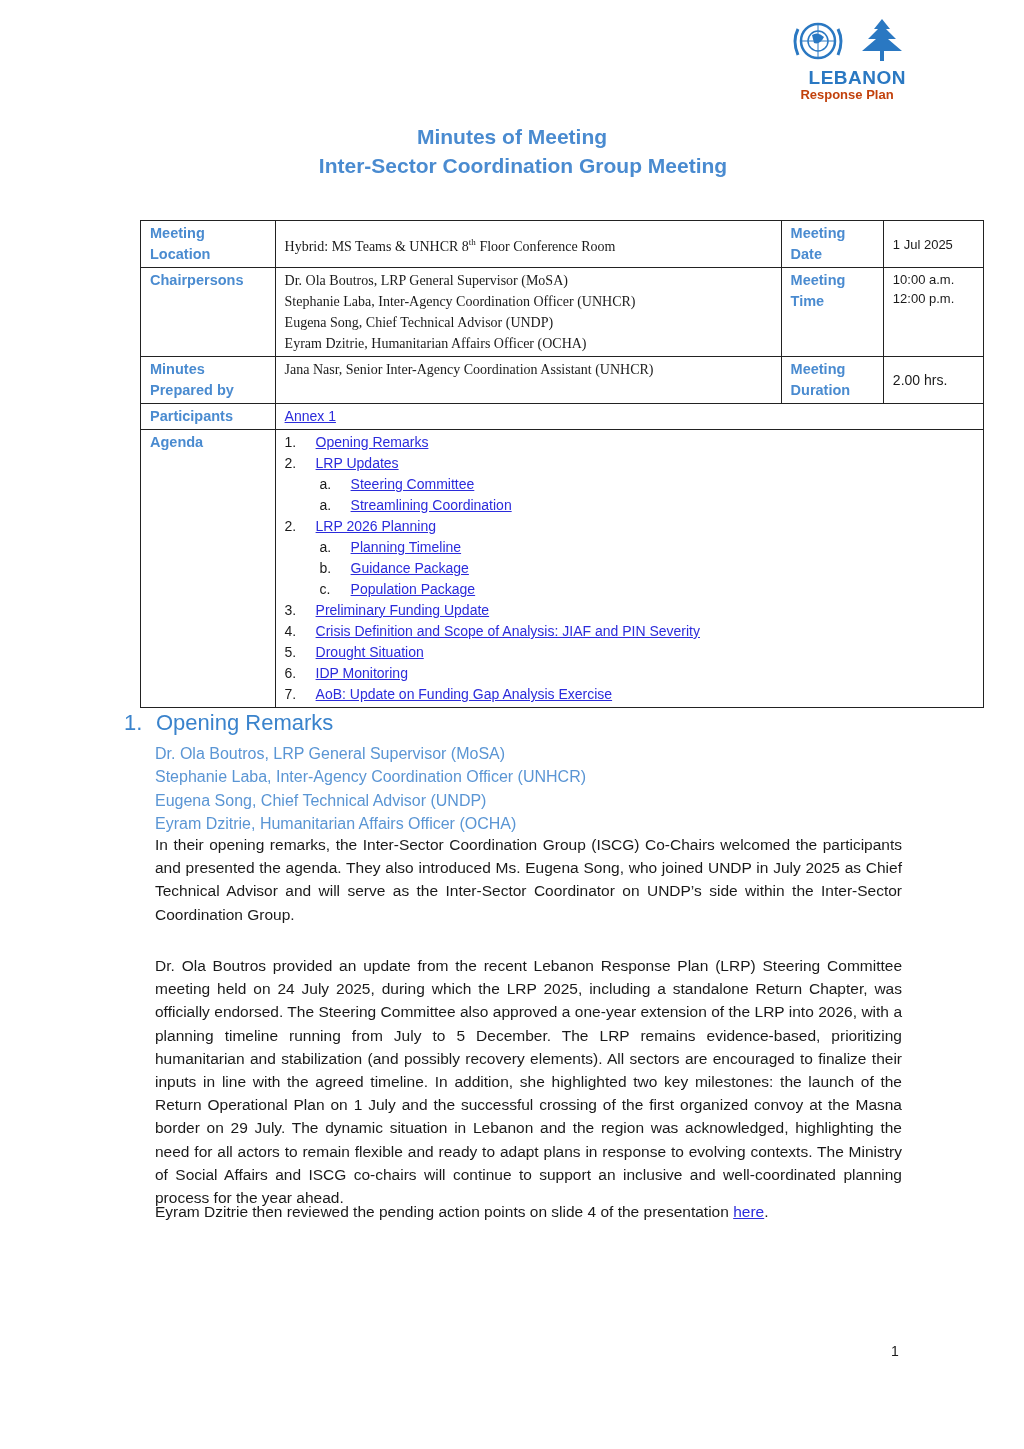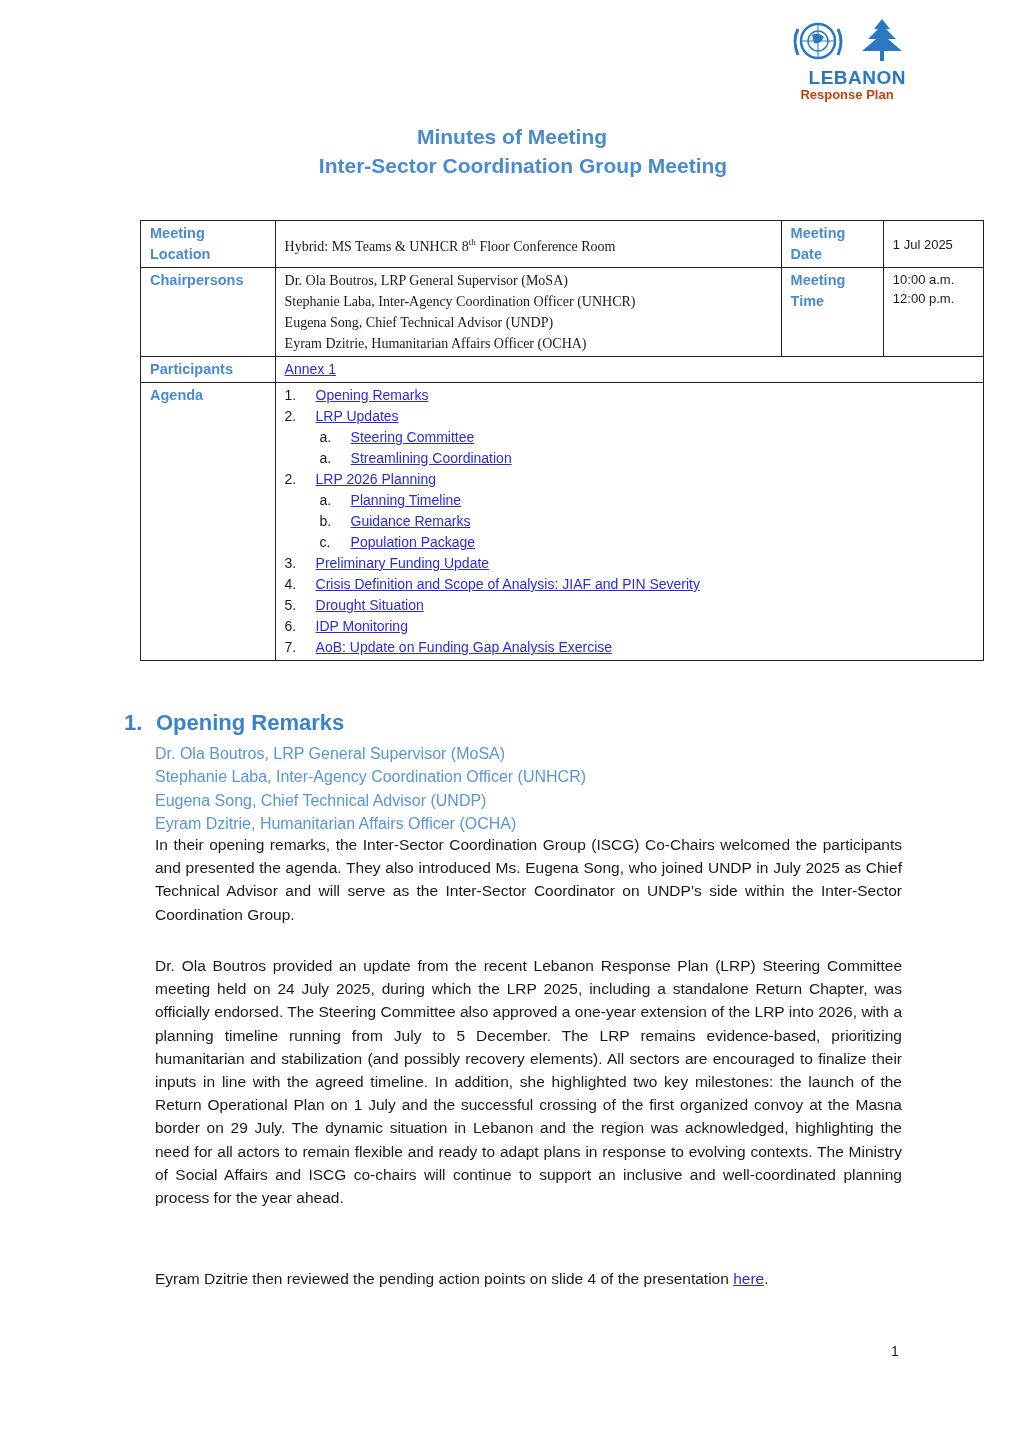--- a/index.html
+++ b/index.html
@@ -14,25 +14,25 @@
   table.meta { position:absolute; left:124px; top:220px; width:844px; border-collapse:collapse; font-size:14px;margin-left:16px; }
   table.meta td { border:1.5px solid #222; vertical-align:top; padding:2px 9px; line-height:21px; }
   .lbl { color:#4a8bd0; font-weight:bold; font-size:14.5px; }
   .c1 { width:106px; } .c2 { width:451px;font-family:Liberation Serif, serif; } .c3 { width:76px; } .c4 { width:74px; }
   .vmid { vertical-align:middle !important; }
   a.lnk { color:#2b2bdb; text-decoration:underline; }
   .ag { display:flex; line-height:21px; }
   .ag .n { width:31px; }
   .ag.sub { padding-left:35px; }
   .ag.sub .n { width:31px; }
-  .h1 { position:absolute; left:124px; top:710px; color:#3a83cc; font-weight:bold; font-size:22px; }
+  .h1 { position:absolute; left:124px; top:710px; color:#3a83cc; font-weight:normal; font-size:22px; }
   .h1 .num { display:inline-block; width:32px; }
   .chairs { position:absolute; left:155px; top:742px; color:#5a95d4; font-size:16px; line-height:23.3px; }
   .para { position:absolute; left:155px; width:747px; font-size:15.5px; line-height:23.2px; text-align:justify; color:#1a1a1a; }
-  .p1 { top:833px; } .p2 { top:954px; } .p3 { top:1267px; }
+  .p1 { top:833px; } .p2 { top:954px; } .p3 { top:1200px; }
   .pgnum { position:absolute; left:891px; top:1343px; font-size:14px; }
 </style>
 </head>
 <body>
 
 <div class="logo">
   <div class="logo-icons">
     <span>
       <svg width="60" height="48" viewBox="0 0 60 48">
         <circle cx="30" cy="24" r="17" fill="none" stroke="#2a78c2" stroke-width="2.5"></circle>
@@ -73,20 +73,26 @@
       <div>Eugena Song, Chief Technical Advisor (UNDP)</div>
       <div>Eyram Dzitrie, Humanitarian Affairs Officer (OCHA)</div>
     </td>
     <td class="c3 lbl">Meeting Time</td>
     <td class="c4" style="font-size:13px;line-height:19px">
       <div>10:00 a.m.</div>
       <div>12:00 p.m.</div>
     </td>
   </tr>
   <tr>
+    <td class="c1 lbl">Minutes Prepared by</td>
+    <td class="c2" style="text-align:justify;text-align-last:left">Jana Nasr, Senior Inter-Agency Coordination Assistant (UNHCR)</td>
+    <td class="c3 lbl">Meeting Duration</td>
+    <td class="c4 vmid">2.00 hrs.</td>
+  </tr>
+  <tr>
     <td class="c1 lbl">Participants</td>
     <td colspan="3"><a class="lnk" href="#">Annex 1</a></td>
   </tr>
   <tr>
     <td class="c1 lbl">Agenda</td>
     <td colspan="3" id="agenda-cell">
           <div class="ag">
             <span class="n">1.</span>
             <a class="lnk" href="#">Opening Remarks</a>
           </div>
@@ -105,21 +111,21 @@
           <div class="ag">
             <span class="n">2.</span>
             <a class="lnk" href="#">LRP 2026 Planning</a>
           </div>
           <div class="ag sub">
             <span class="n">a.</span>
             <a class="lnk" href="#">Planning Timeline</a>
           </div>
           <div class="ag sub">
             <span class="n">b.</span>
-            <a class="lnk" href="#">Guidance Remarks</a>
+            <a class="lnk" href="#">Guidance Package</a>
           </div>
           <div class="ag sub">
             <span class="n">c.</span>
             <a class="lnk" href="#">Population Package</a>
           </div>
           <div class="ag">
             <span class="n">3.</span>
             <a class="lnk" href="#">Preliminary Funding Update</a>
           </div>
           <div class="ag">

